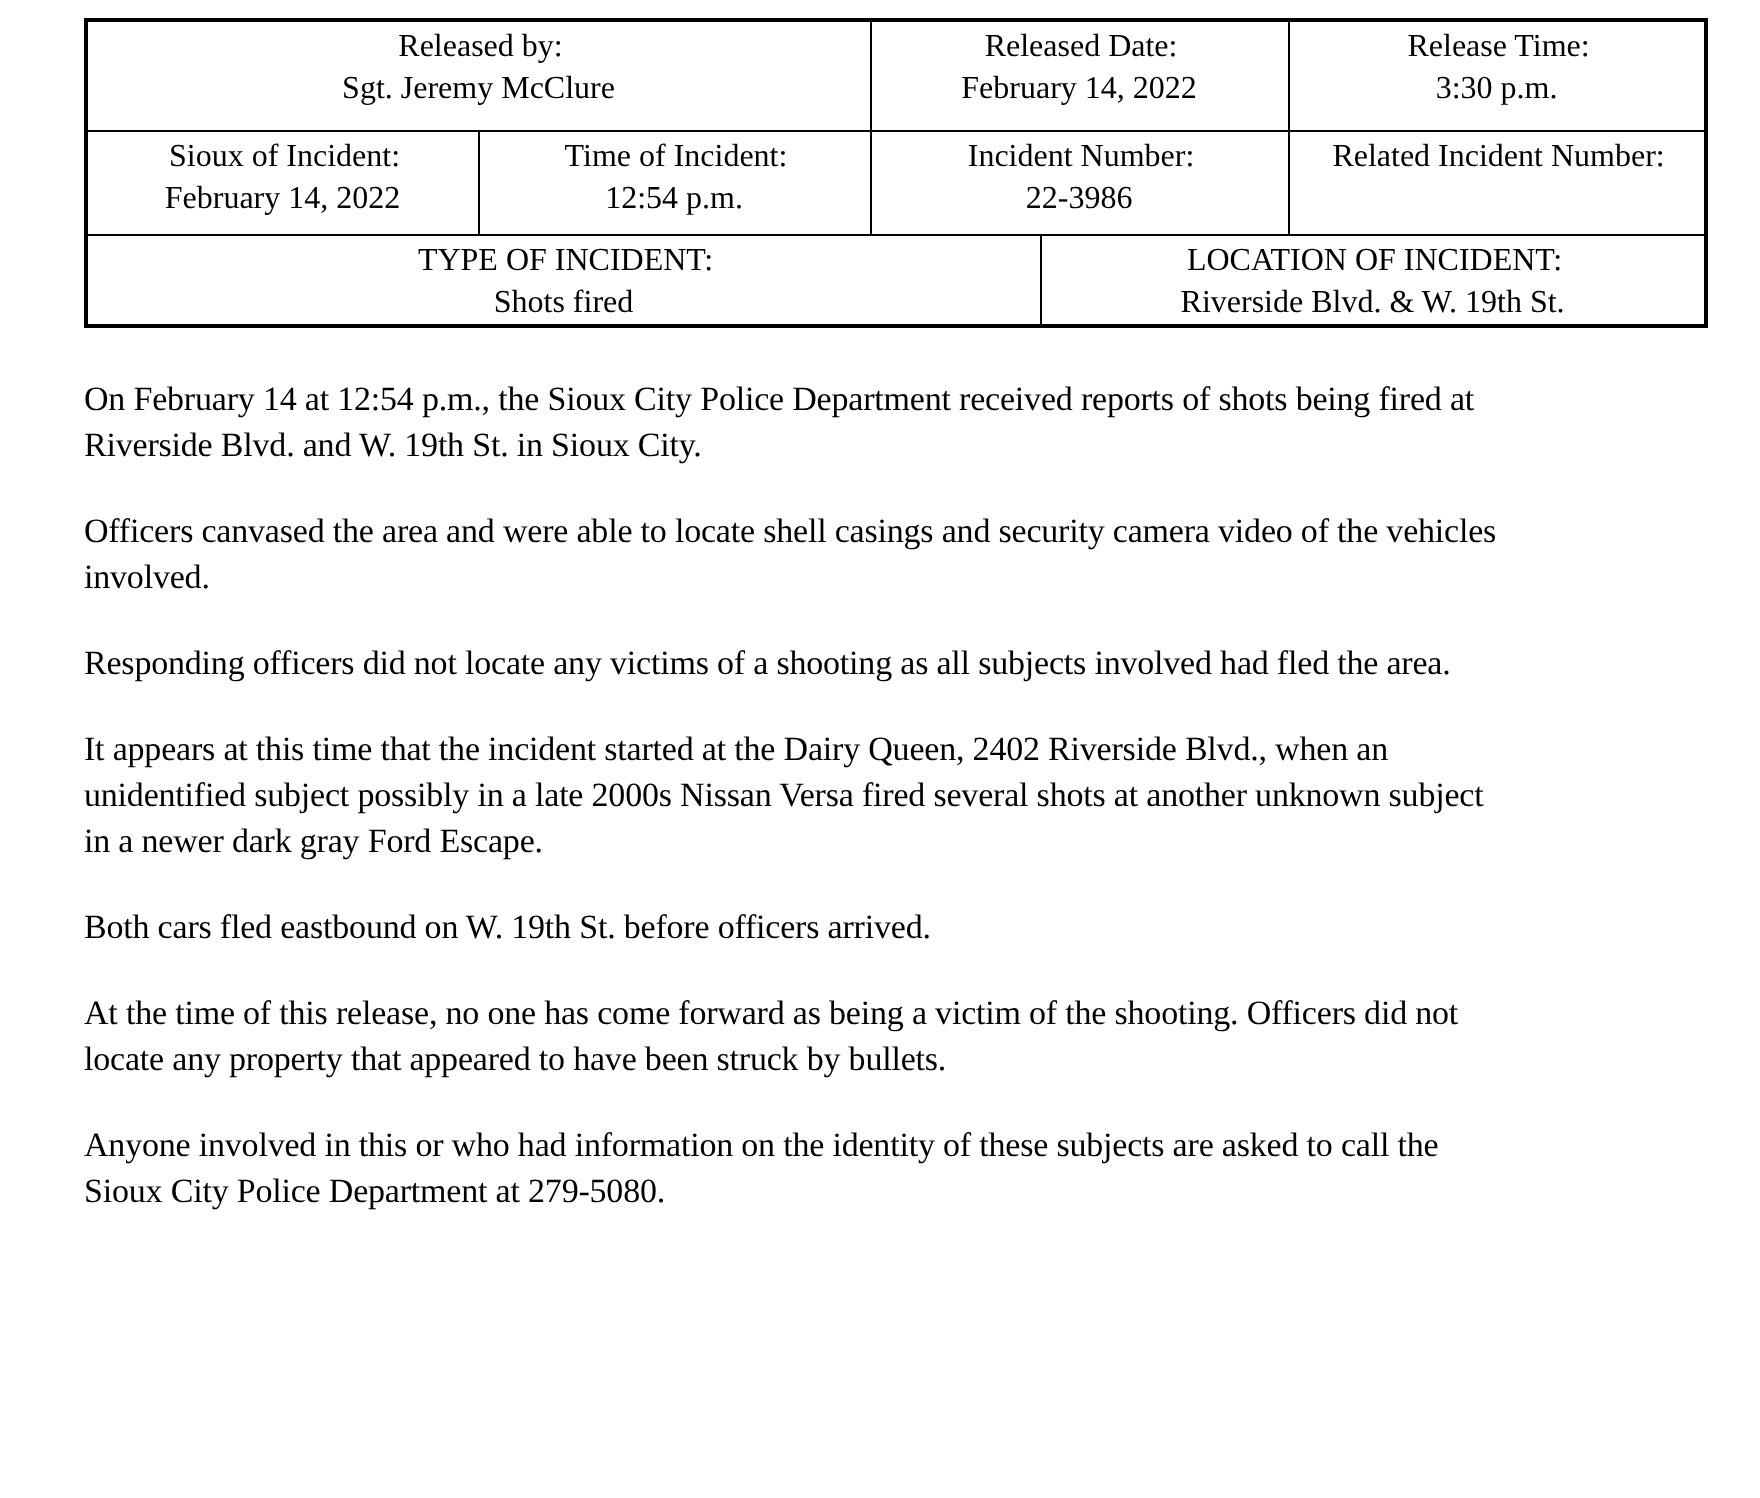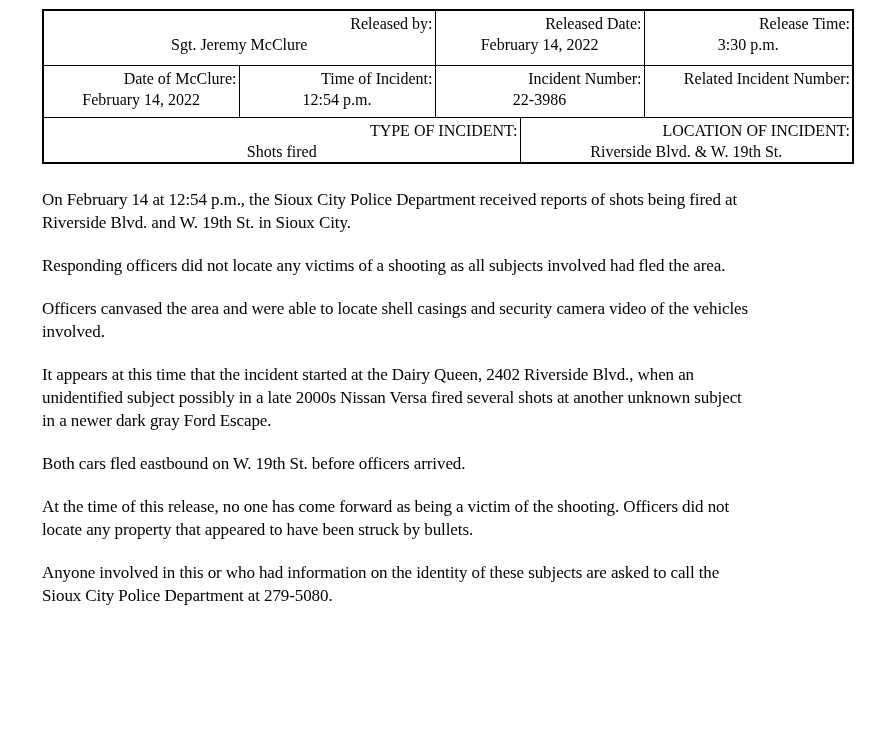--- a/index.html
+++ b/index.html
@@ -33,21 +33,21 @@
     vertical-align: top;
     padding: 0;
     font-size: 16px;
     line-height: 21px;
     overflow: hidden;
   }
   tr.row-1 td { height: 54px; }
   tr.row-2 td { height: 51px; }
   tr.row-3 td { height: 44px; }
   .cell-label {
-    text-align: right;
+    text-align: center;
     padding: 2px 2px 0 4px;
     white-space: nowrap;
   }
   .cell-value {
     text-align: center;
     min-height: 21px;
   }
   .body-text {
     margin-top: 24px;
     font-size: 17px;
@@ -83,21 +83,21 @@
             <div class="cell-label">Released Date:</div>
             <div class="cell-value">February 14, 2022</div>
           </td>
           <td>
             <div class="cell-label">Release Time:</div>
             <div class="cell-value">3:30 p.m.</div>
           </td>
         </tr>
         <tr class="row-2">
           <td>
-            <div class="cell-label">Date of McClure:</div>
+            <div class="cell-label">Sioux of Incident:</div>
             <div class="cell-value">February 14, 2022</div>
           </td>
           <td>
             <div class="cell-label">Time of Incident:</div>
             <div class="cell-value">12:54 p.m.</div>
           </td>
           <td colspan="2">
             <div class="cell-label">Incident Number:</div>
             <div class="cell-value">22-3986</div>
           </td>
@@ -115,23 +115,23 @@
             <div class="cell-label">LOCATION OF INCIDENT:</div>
             <div class="cell-value">Riverside Blvd. &amp; W. 19th St.</div>
           </td>
         </tr>
       </tbody>
     </table>
 
     <div class="body-text">
       <p>On February 14 at 12:54 p.m., the Sioux City Police Department received reports of shots being fired at
 Riverside Blvd. and W. 19th St. in Sioux City.</p>
-      <p>Responding officers did not locate any victims of a shooting as all subjects involved had fled the area.</p>
       <p>Officers canvased the area and were able to locate shell casings and security camera video of the vehicles
 involved.</p>
+      <p>Responding officers did not locate any victims of a shooting as all subjects involved had fled the area.</p>
       <p>It appears at this time that the incident started at the Dairy Queen, 2402 Riverside Blvd., when an
 unidentified subject possibly in a late 2000s Nissan Versa fired several shots at another unknown subject
 in a newer dark gray Ford Escape.</p>
       <p>Both cars fled eastbound on W. 19th St. before officers arrived.</p>
       <p>At the time of this release, no one has come forward as being a victim of the shooting. Officers did not
 locate any property that appeared to have been struck by bullets.</p>
       <p>Anyone involved in this or who had information on the identity of these subjects are asked to call the
 Sioux City Police Department at 279-5080.</p>
     </div>
 

